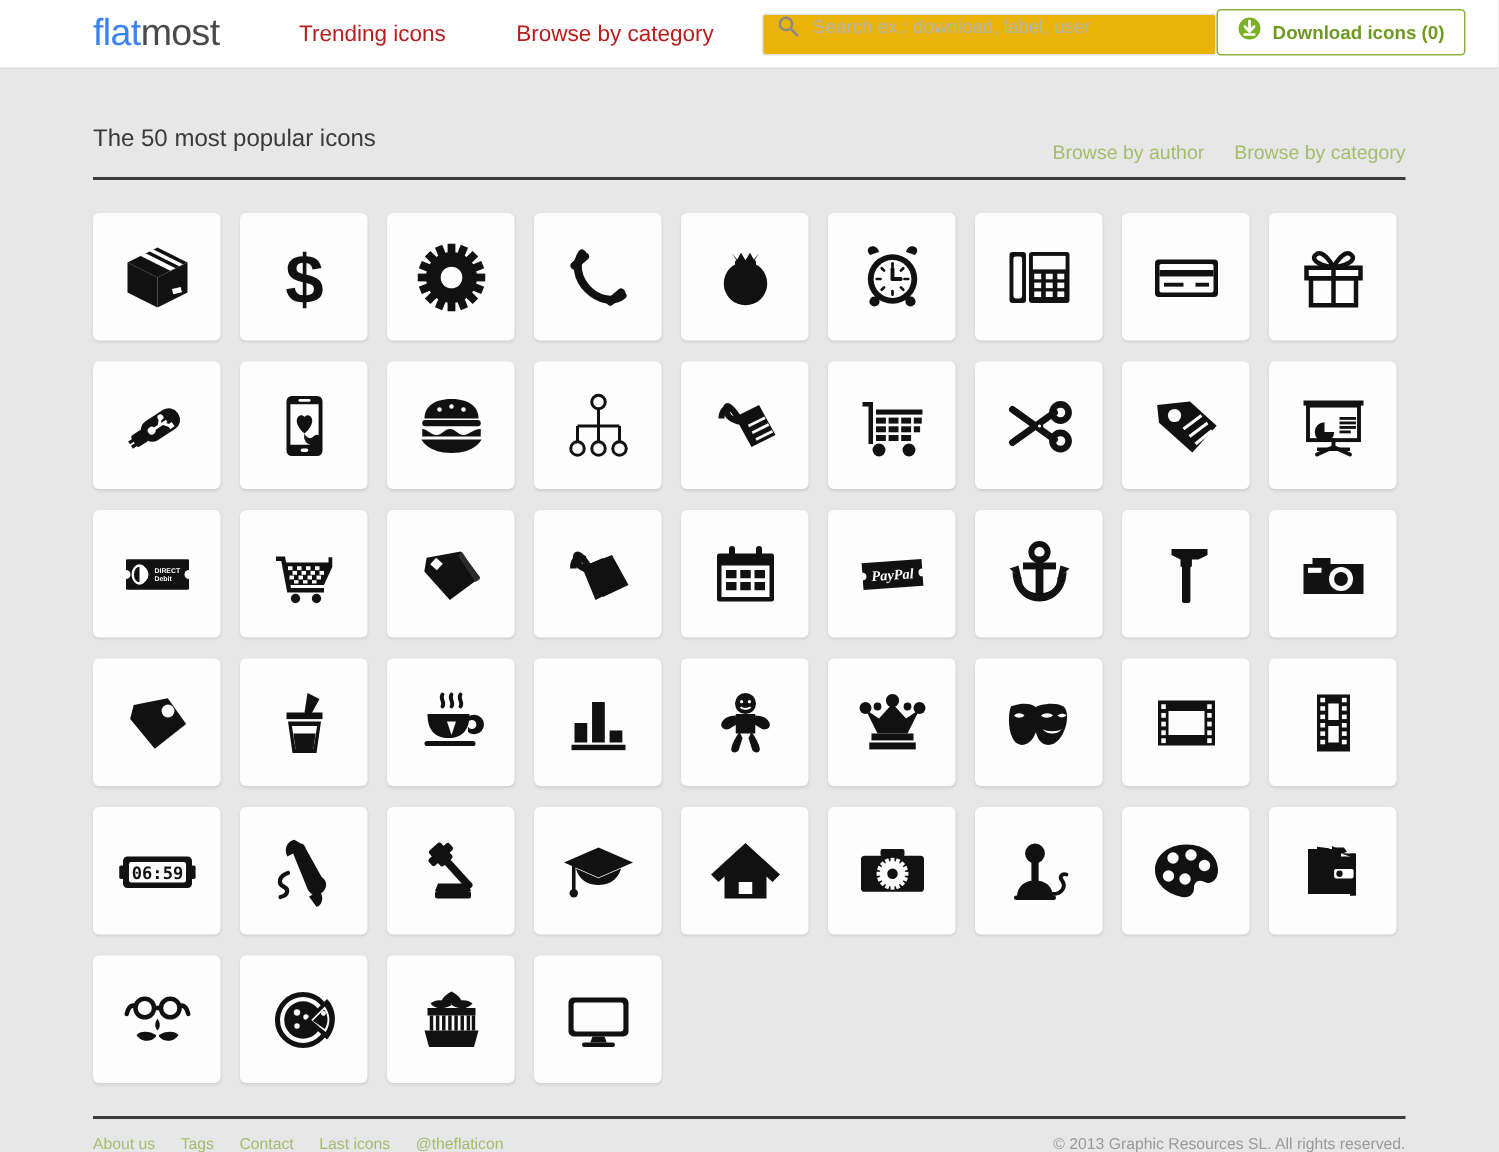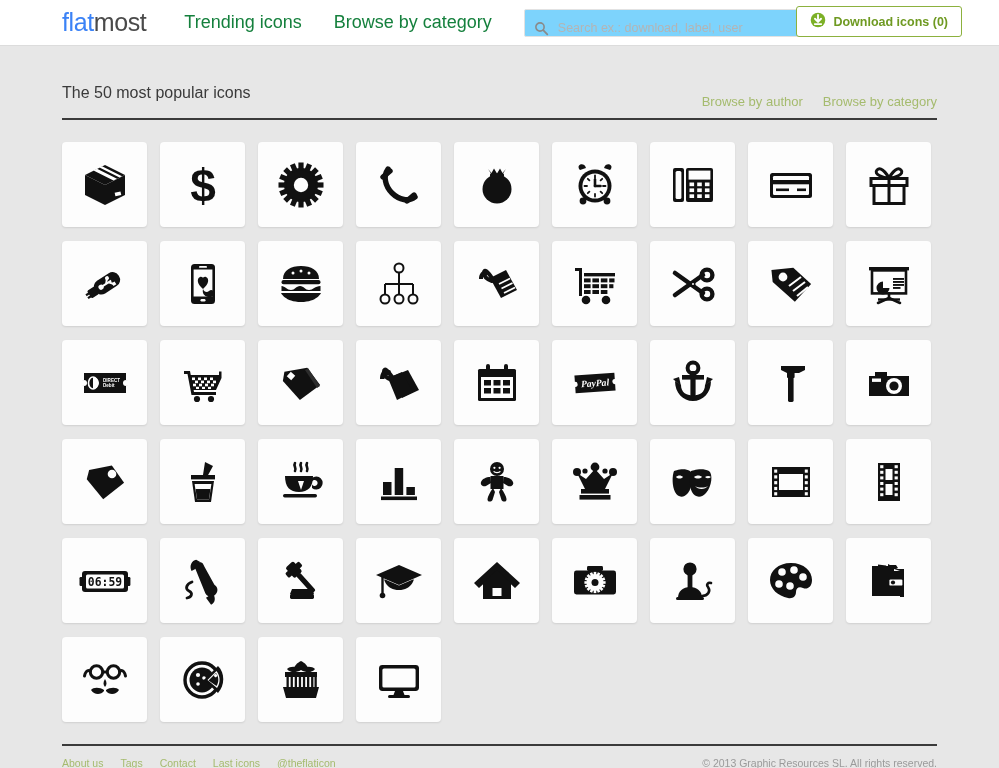--- a/index.html
+++ b/index.html
@@ -31,52 +31,53 @@
   .logo .flat { color: #3b82f6; }
   .logo .icon { color: #4a4a4a; }
 
   .nav {
     display: flex;
     align-items: center;
     margin-left: 38px;
     gap: 32px;
   }
   .nav a {
-    color: #15803d;
-    font-size: 18px;
+    color: #b91c1c;
+    font-size: 15px;
     text-decoration: none;
     white-space: nowrap;
+    margin-left: 15px;
   }
 
   .search-wrap {
     margin-left: 32px;
     width: 303px;
     height: 28px;
-    background: #7dd3fc;
+    background: #eab308;
     border: 1px solid #e2e2e2;
     border-radius: 2px;
     display: flex;
-    align-items: flex-end;
+    align-items: flex-start;
     padding: 0 9px;
   }
   .search-icon { width: 15px; height: 15px; flex: 0 0 auto; margin-right: 7px; }
   .search-input {
     border: 0;
     outline: 0;
     background: transparent;
     font-family: "Liberation Sans", sans-serif;
     font-size: 12.5px;
     color: #555;
     width: 100%;
   }
   .search-input::placeholder { color: #b4b4b4; }
 
   .download-btn {
     position: absolute;
-    right: 37px;
+    right: 22px;
     top: 6px;
     height: 31px;
     border: 1px solid #8cb13e;
     background: #fff;
     border-radius: 3px;
     display: flex;
     align-items: center;
     gap: 7px;
     padding: 0 13px;
     cursor: pointer;

